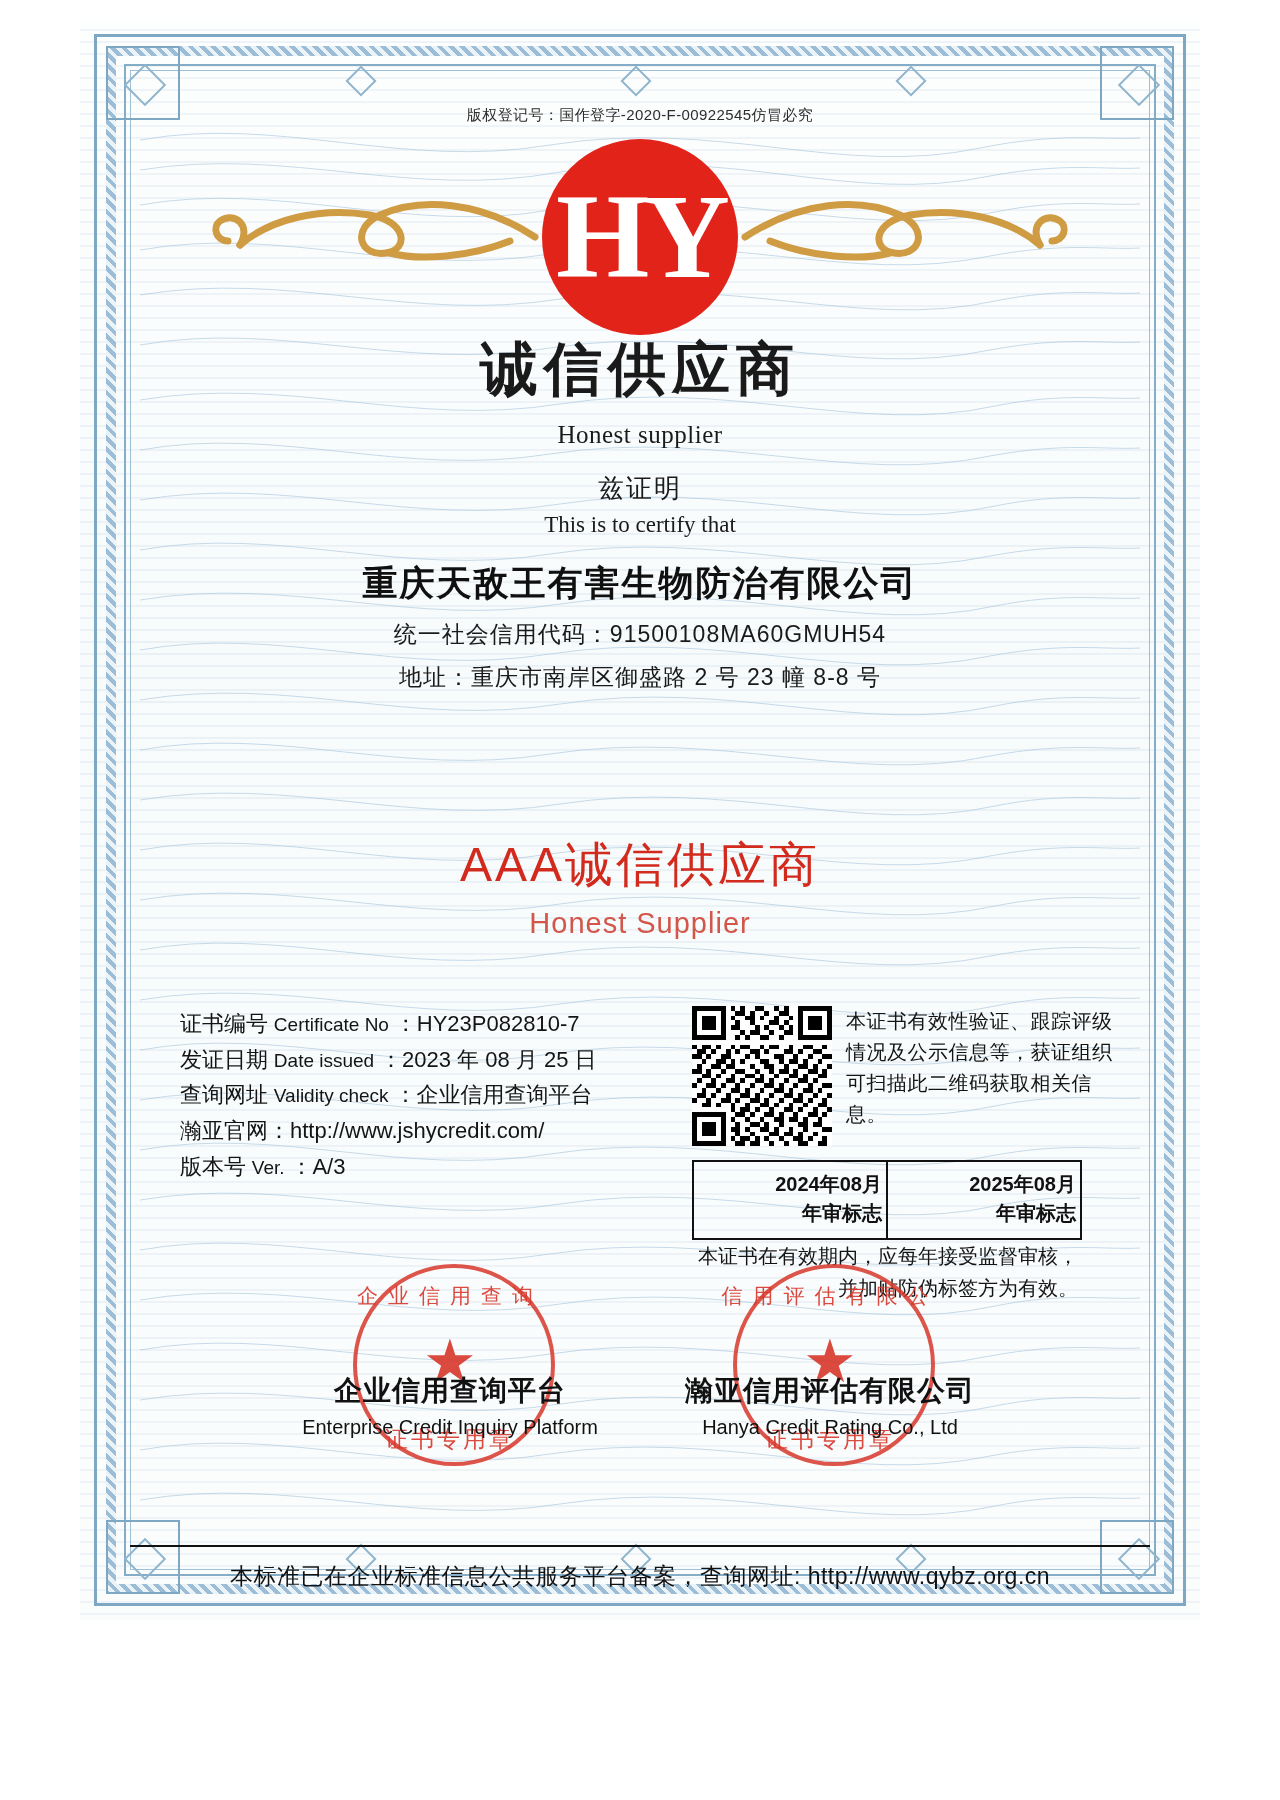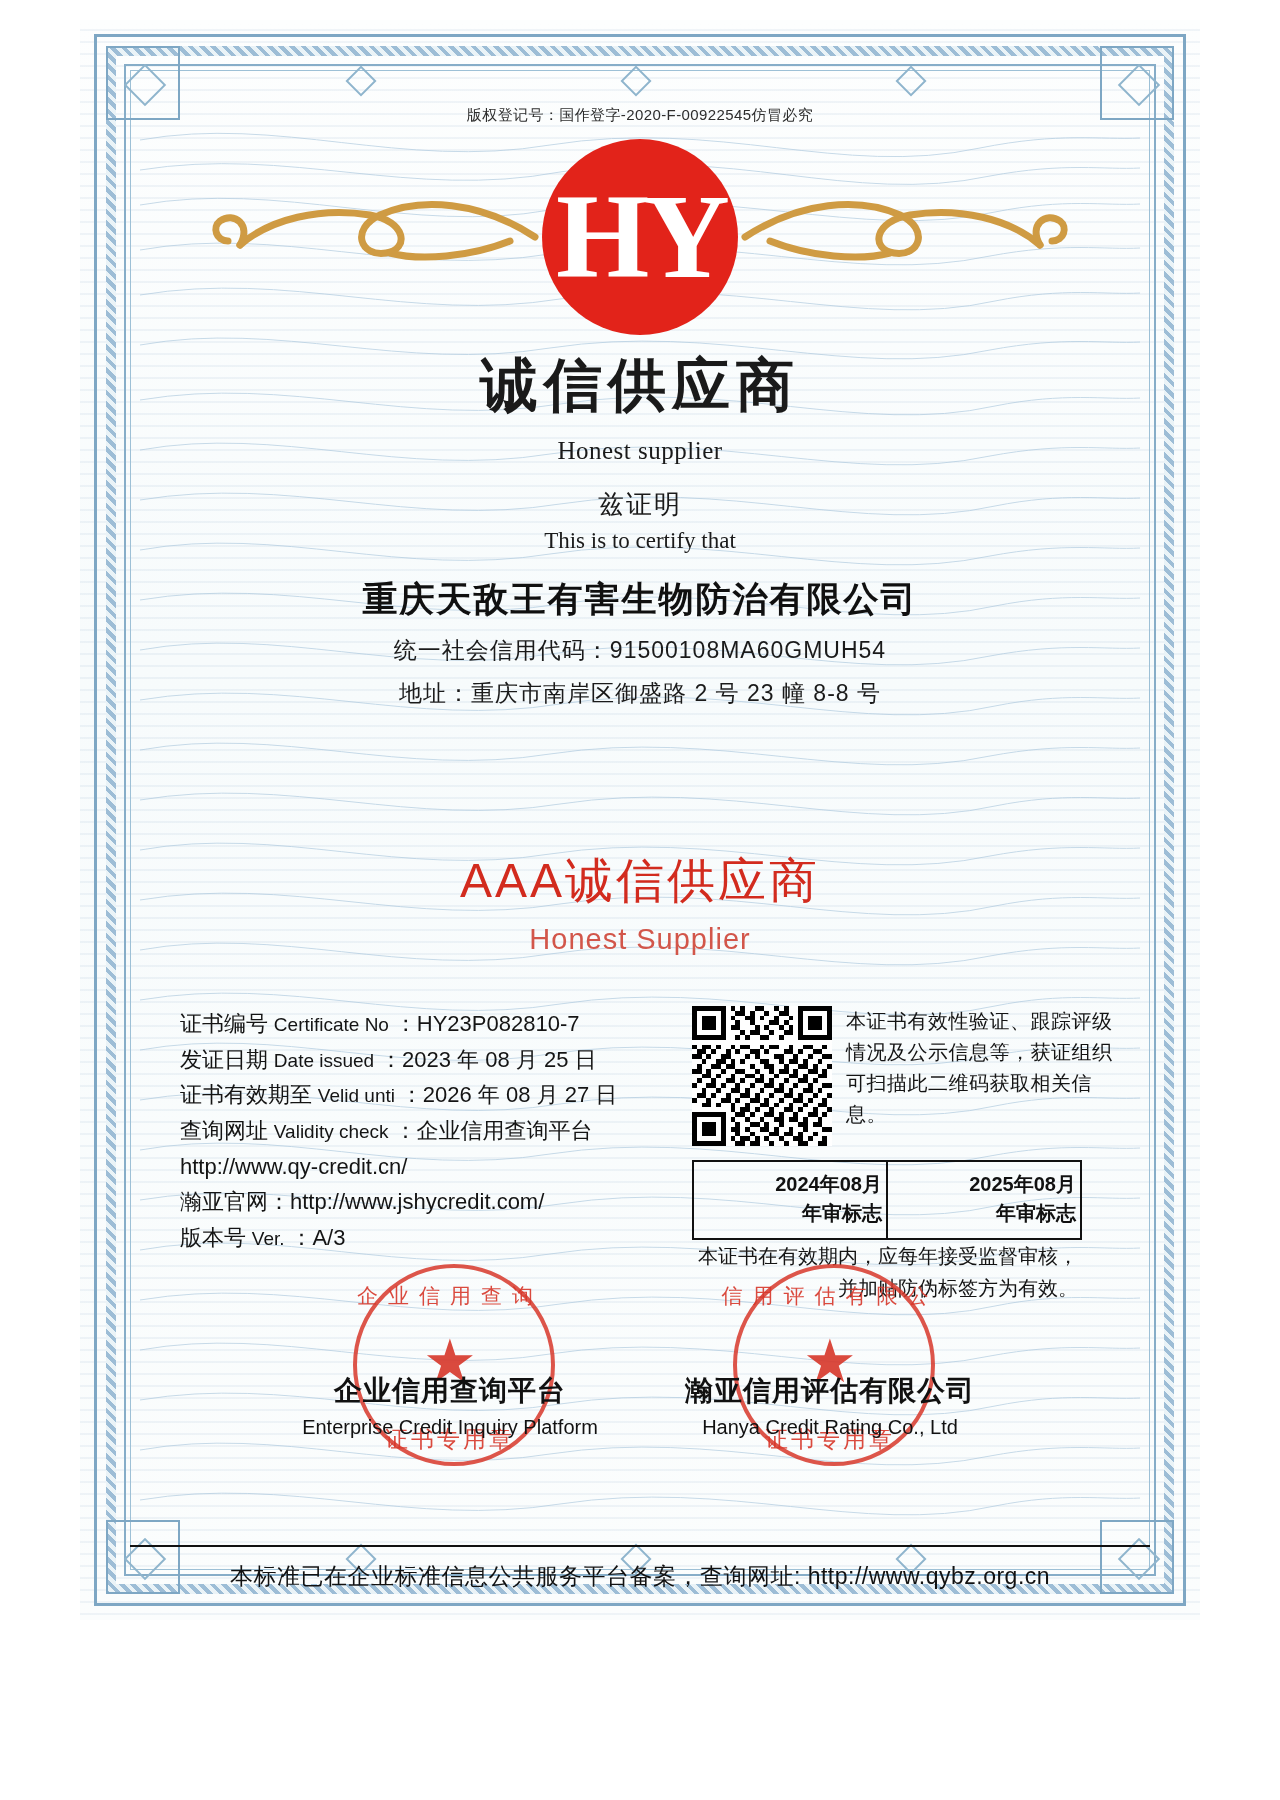--- a/index.html
+++ b/index.html
@@ -137,21 +137,21 @@
   }
   .flourish.left { left: 70px; }
   .flourish.right { right: 70px; }
 
   .title-cn {
     font-family: "Liberation Serif", serif;
     font-size: 58px;
     font-weight: bold;
     color: #1a1a1a;
     letter-spacing: 6px;
-    margin-top: 16px;
+    margin-top: 0;
   }
   .title-en {
     font-family: "Liberation Serif", serif;
     font-size: 25px;
     color: #1a1a1a;
     margin-top: 12px;
     letter-spacing: 0.5px;
   }
   .certify-cn {
     font-size: 26px;
@@ -431,30 +431,24 @@
           <span class="label-cn">证书编号</span>
           <span class="label-en">Certificate No</span>
           <span class="value">：HY23P082810-7</span>
         </div>
         <div class="info-line">
           <span class="label-cn">发证日期</span>
           <span class="label-en">Date issued</span>
           <span class="value">：2023 年 08 月 25 日</span>
         </div>
         <div class="info-line">
-          <span class="label-cn">证书有效期至</span>
-          <span class="label-en">Velid unti</span>
-          <span class="value">：2026 年 08 月 27 日</span>
-        </div>
-        <div class="info-line">
           <span class="label-cn">查询网址</span>
           <span class="label-en">Validity check</span>
           <span class="value">：企业信用查询平台</span>
         </div>
-        <div class="info-url">http://www.qy-credit.cn/</div>
         <div class="info-url">瀚亚官网：http://www.jshycredit.com/</div>
         <div class="info-line">
           <span class="label-cn">版本号</span>
           <span class="label-en">Ver.</span>
           <span class="value">：A/3</span>
         </div>
       </div>
 
       <div class="right-block">
         <div class="qr-row">

